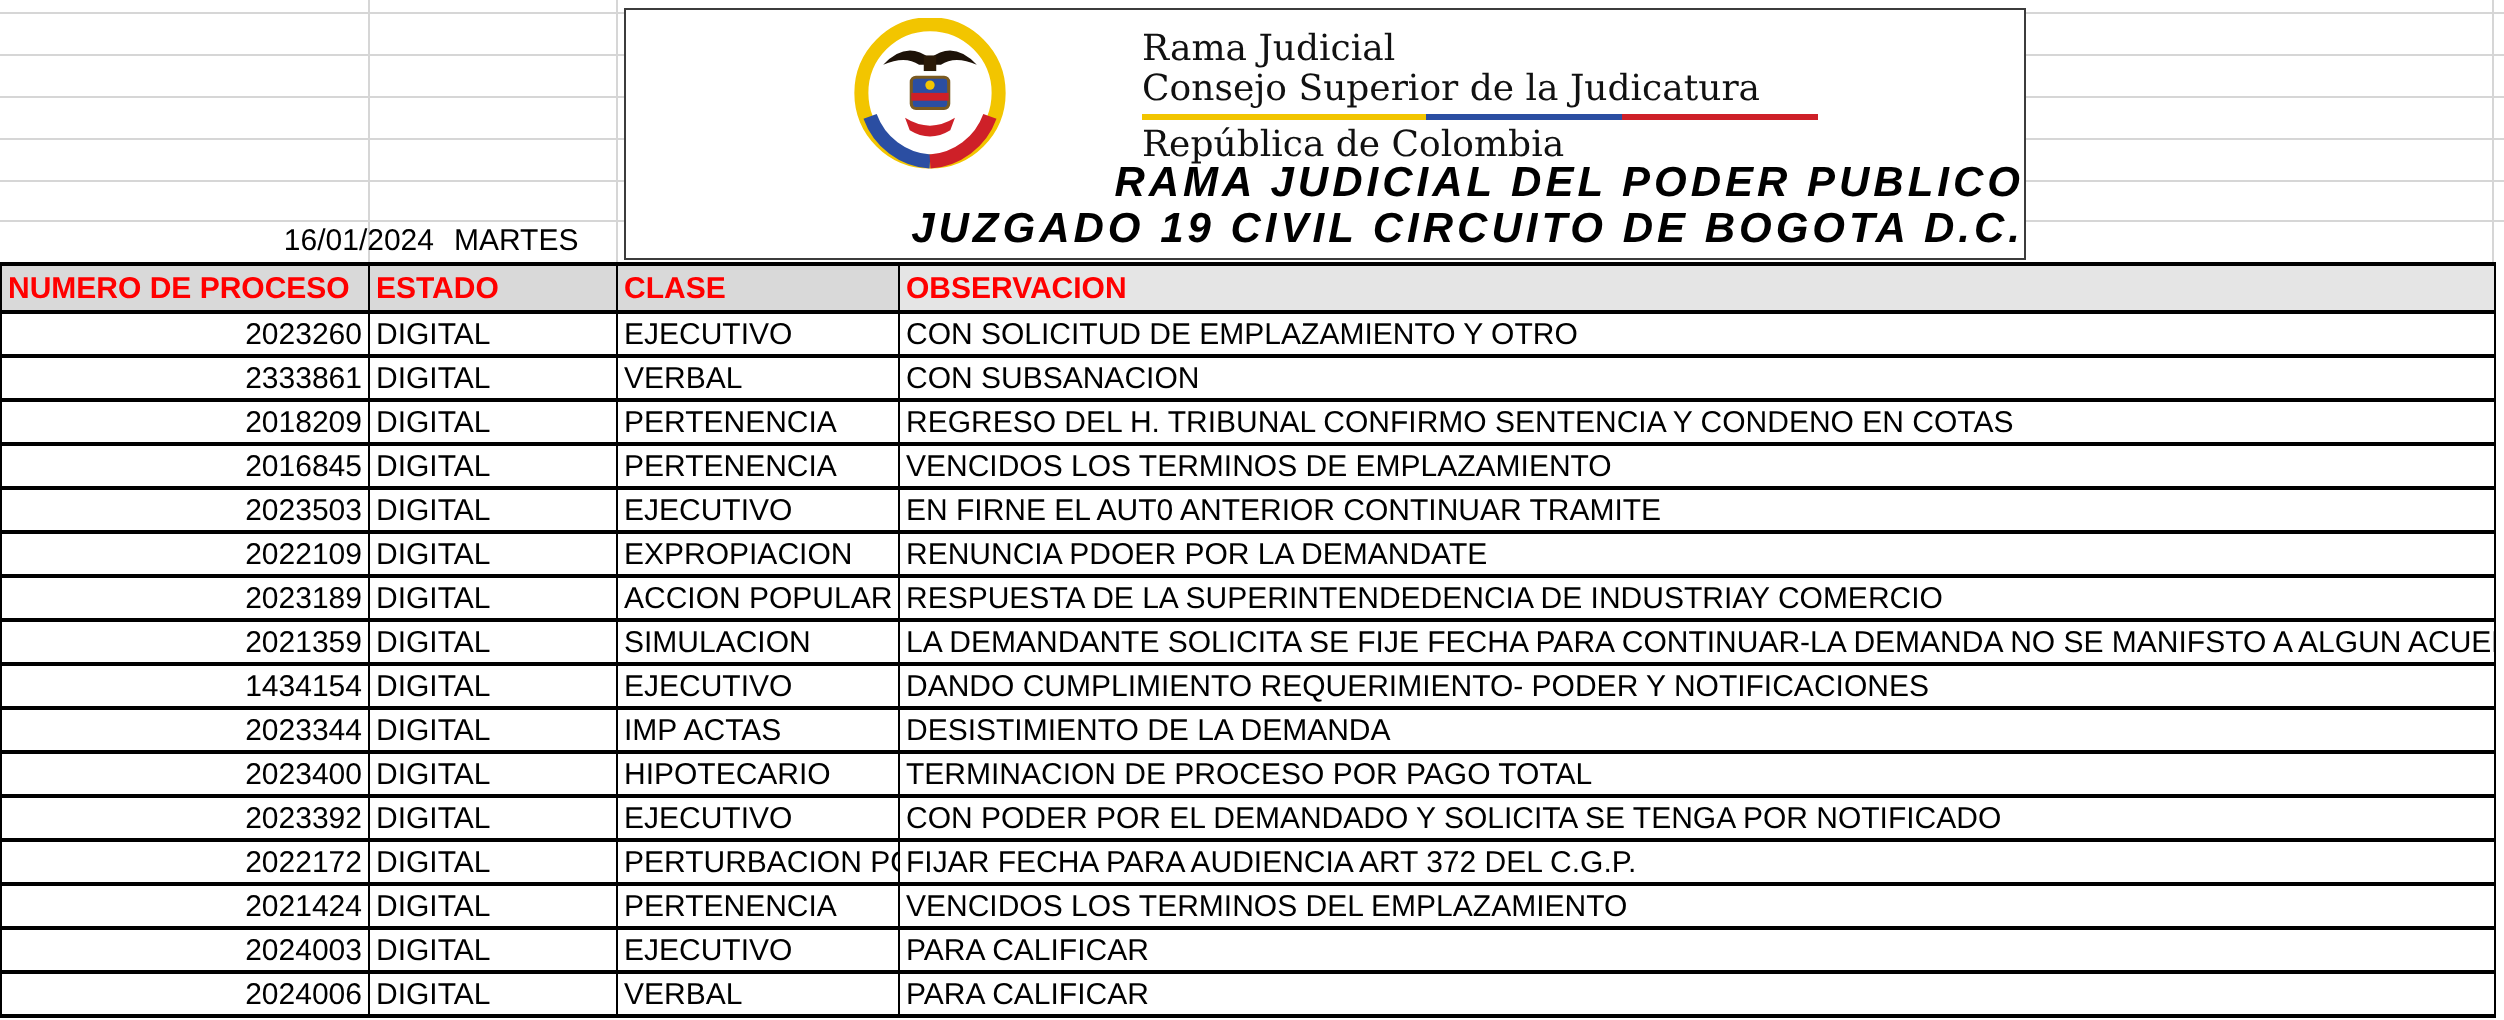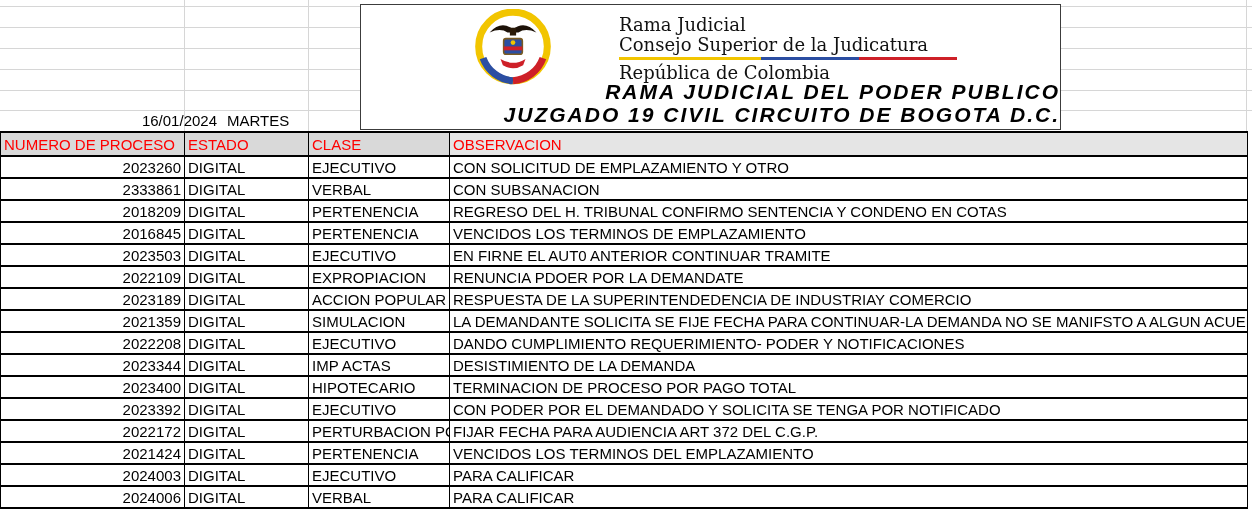--- a/index.html
+++ b/index.html
@@ -9,21 +9,21 @@
   }
   
   .gridline-h{position:absolute;left:0;width:1252px;height:1px;background:#d6d6d6;}
   .gridline-v{position:absolute;top:0;width:1px;height:131px;background:#d6d6d6;}
   .date-row{position:absolute;top:110px;left:0;height:21px;width:460px;font-size:15px;color:#000;margin-left:37px;}
   .date-cell{position:absolute;top:0;left:0;width:180px;height:21px;line-height:21px;text-align:right;}
   .day-cell{position:absolute;top:0;left:190px;height:21px;line-height:21px;text-align:left;}
   
   .logo-box{
     position:absolute;left:312px;top:4px;width:701px;height:126px;
-    background:#ffffff;border:1px solid #3c3c3c;box-sizing:border-box;z-index:3;margin-left:48px;
+    background:#ffffff;border:1px solid #3c3c3c;box-sizing:border-box;z-index:3;
   }
   .emblem{position:absolute;left:104px;top:4px;}
   .logo-text{position:absolute;left:258px;top:10px;width:360px;font-family:"DejaVu Serif","Liberation Serif",serif;color:#111;}
   .logo-line{font-size:18px;line-height:20px;white-space:nowrap;}
   .tricolor{height:3px;width:338px;margin:2px 0 1px 0;display:flex;}
   .tricolor span{height:100%;display:block;}
   .rep-line{font-size:18px;line-height:22px;white-space:nowrap;margin-top:2px;}
   .big-title{
     position:absolute;left:0;bottom:2px;width:100%;text-align:right;
     font-family:Liberation Sans, sans-serif;font-weight:bold;font-style:italic;
@@ -35,21 +35,21 @@
   table.proc{
     position:absolute;left:0;top:131px;width:1247px;
     border-collapse:collapse;table-layout:fixed;z-index:2;background:#fff;
   }
   table.proc th, table.proc td{
     border:1px solid #000;border-bottom:2px solid #000;
     font-size:15px;padding:0 3px;height:22px;box-sizing:border-box;
     white-space:nowrap;overflow:hidden;vertical-align:middle;color:#000;
   }
   table.proc th{
-    border-top:2px solid #000;text-align:left;font-weight:normal;height:24px;
+    border-top:2px solid #000;text-align:left;font-weight:bold;height:24px;
   }
   td.col-num{text-align:right;padding-right:5px;}
 </style>
 </head>
 <body>
 
 <div>
   <div class="gridline-h" style="top:6px"></div>
   <div class="gridline-h" style="top:27px"></div>
   <div class="gridline-h" style="top:48px"></div>
@@ -152,21 +152,21 @@
         <td>ACCION POPULAR</td>
         <td>RESPUESTA DE LA SUPERINTENDEDENCIA DE INDUSTRIAY COMERCIO</td>
       </tr>
       <tr>
         <td class="col-num">2021359</td>
         <td>DIGITAL</td>
         <td>SIMULACION</td>
         <td>LA DEMANDANTE SOLICITA SE FIJE FECHA PARA CONTINUAR-LA DEMANDA NO SE MANIFSTO A ALGUN ACUERDO</td>
       </tr>
       <tr>
-        <td class="col-num">2022208</td>
+        <td class="col-num">1434154</td>
         <td>DIGITAL</td>
         <td>EJECUTIVO</td>
         <td>DANDO CUMPLIMIENTO REQUERIMIENTO- PODER Y NOTIFICACIONES</td>
       </tr>
       <tr>
         <td class="col-num">2023344</td>
         <td>DIGITAL</td>
         <td>IMP ACTAS</td>
         <td>DESISTIMIENTO DE LA DEMANDA</td>
       </tr>

